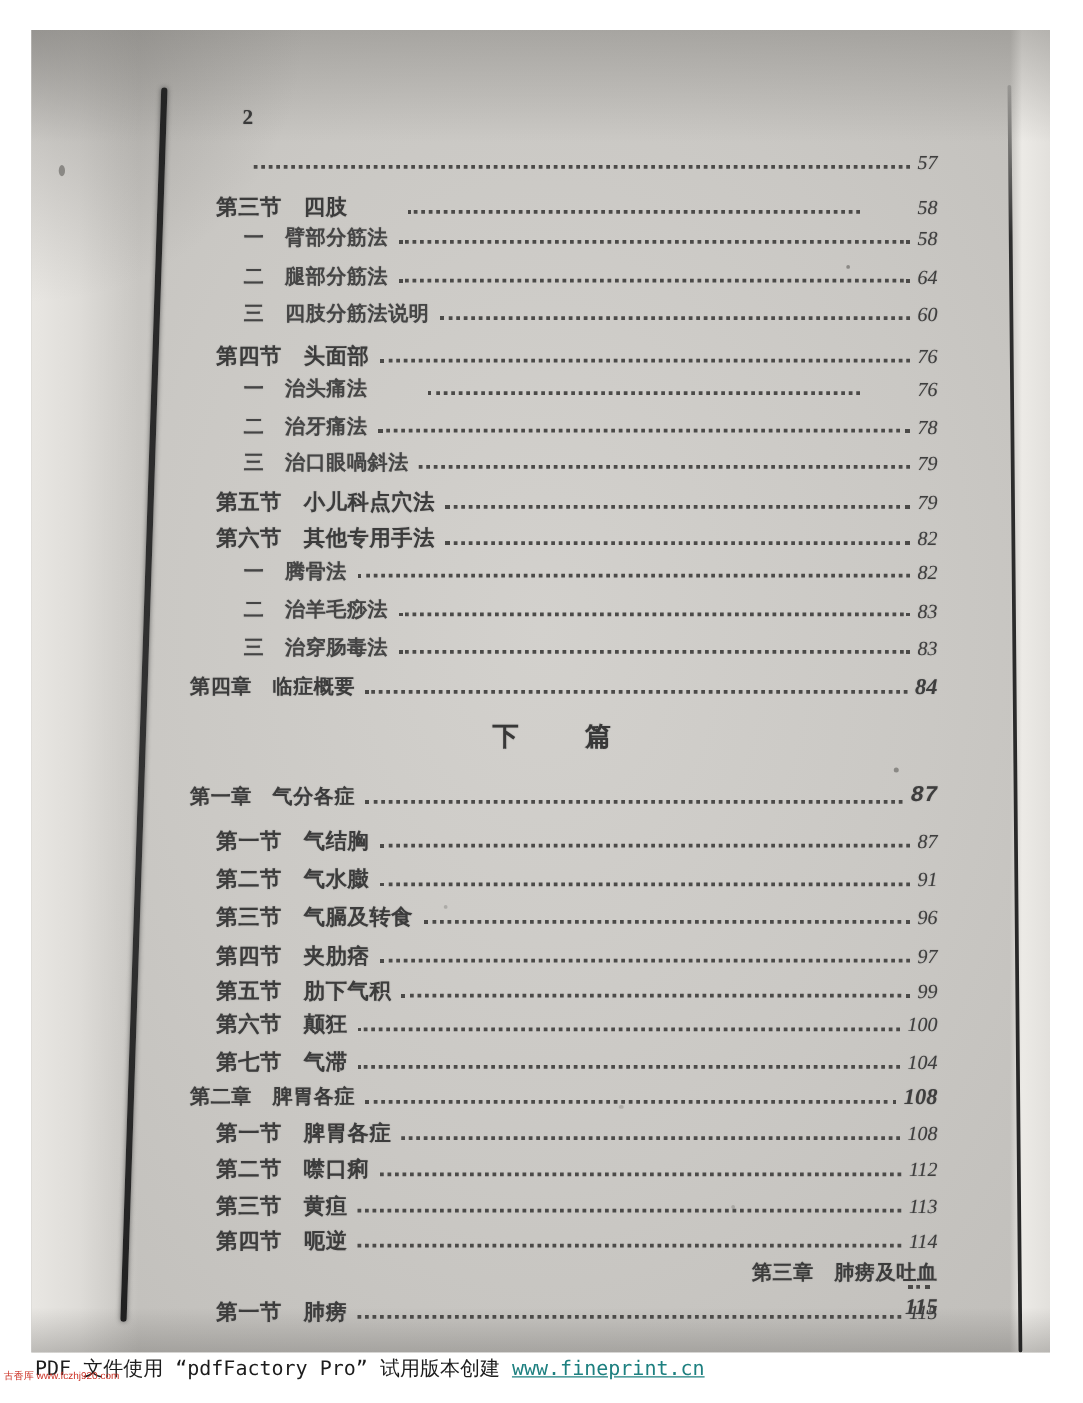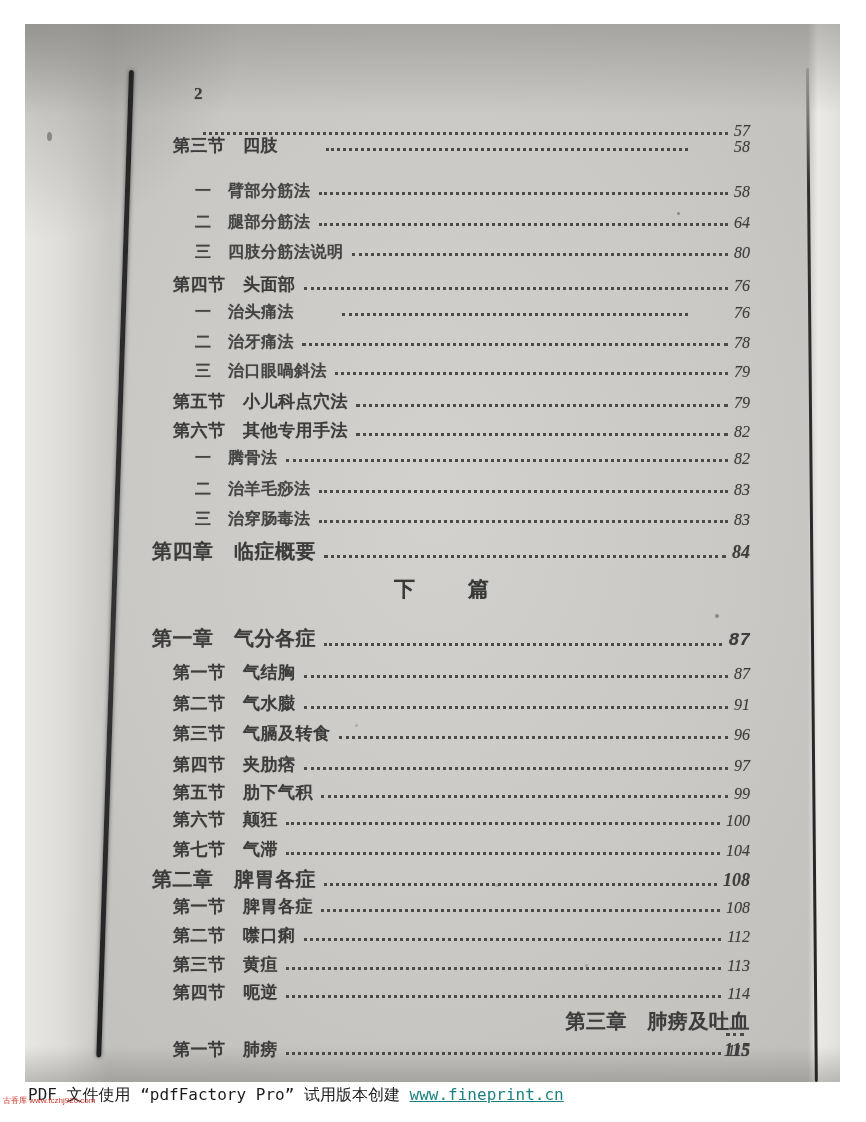--- a/index.html
+++ b/index.html
@@ -55,21 +55,21 @@
     position:absolute;right:90px;display:flex;align-items:flex-end;
     color:#3c3c3c;text-shadow:0 0 1px rgba(55,55,55,.4);white-space:nowrap;
   }
   .toc-title{line-height:1.15;letter-spacing:.5px;}
   .leader{
     flex:1 1 auto;min-width:18px;margin:0 6px 5px 8px;
     border-bottom:3px dotted #4b4a48;
   }
   .toc-page{font-style:italic;font-size:16px;line-height:1.1;color:#3e3e3e;}
   .level-chapter{left:127px;}
-  .level-chapter .toc-title{font-size:20px;font-weight:bold;}
+  .level-chapter .toc-title{font-size:16px;font-weight:bold;}
   .level-chapter .toc-page{font-size:18px;font-weight:bold;}
   .level-section{left:148px;}
   .level-section .toc-title{font-size:17px;font-weight:bold;}
   .level-item{left:170px;}
   .level-item .toc-title{font-size:16px;font-weight:bold;color:#454545;}
   .part-heading{
     position:absolute;left:0;top:551px;width:100%;text-align:center;text-indent:34px;
     font-size:21px;font-weight:bold;letter-spacing:16px;color:#383838;
     text-shadow:0 0 1px rgba(55,55,55,.45);
   }
@@ -104,39 +104,39 @@
   <div class="speck" style="left:470px;top:860px;width:4px;height:3px;opacity:.45;"></div>
   <div class="speck" style="left:560px;top:940px;width:3px;height:3px;opacity:.5;"></div>
 
   <div class="page-number">2</div>
 
   <div id="tocContainer">
       <div class="toc-row level-item" style="top: 98px;">
         <span class="leader"></span>
         <span class="toc-page">57</span>
       </div>
-      <div class="toc-row level-section" style="top: 112px; gap: 40px;">
+      <div class="toc-row level-section" style="top: 132px; gap: 40px;">
         <span class="toc-title">第三节　四肢</span>
         <span class="leader"></span>
         <span class="toc-page">58</span>
       </div>
       <div class="toc-row level-item" style="top: 158px;">
         <span class="toc-title">一　臂部分筋法</span>
         <span class="leader"></span>
         <span class="toc-page">58</span>
       </div>
       <div class="toc-row level-item" style="top: 189px;">
         <span class="toc-title">二　腿部分筋法</span>
         <span class="leader"></span>
         <span class="toc-page">64</span>
       </div>
       <div class="toc-row level-item" style="top: 219px;">
         <span class="toc-title">三　四肢分筋法说明</span>
         <span class="leader"></span>
-        <span class="toc-page">80</span>
+        <span class="toc-page">60</span>
       </div>
       <div class="toc-row level-section" style="top: 251px; font-family: Liberation Serif, serif;">
         <span class="toc-title">第四节　头面部</span>
         <span class="leader"></span>
         <span class="toc-page">76</span>
       </div>
       <div class="toc-row level-item" style="top: 279px; gap: 40px;">
         <span class="toc-title">一　治头痛法</span>
         <span class="leader"></span>
         <span class="toc-page">76</span>

